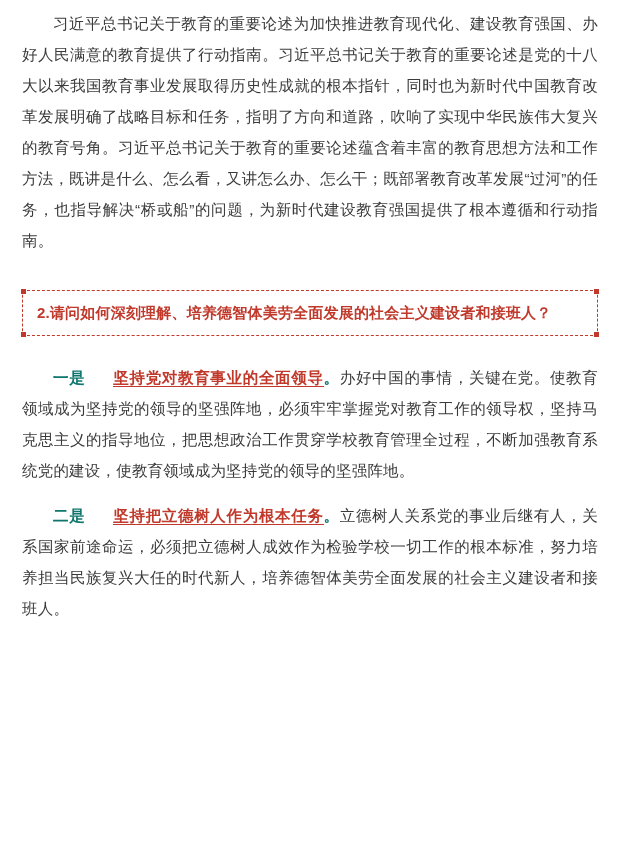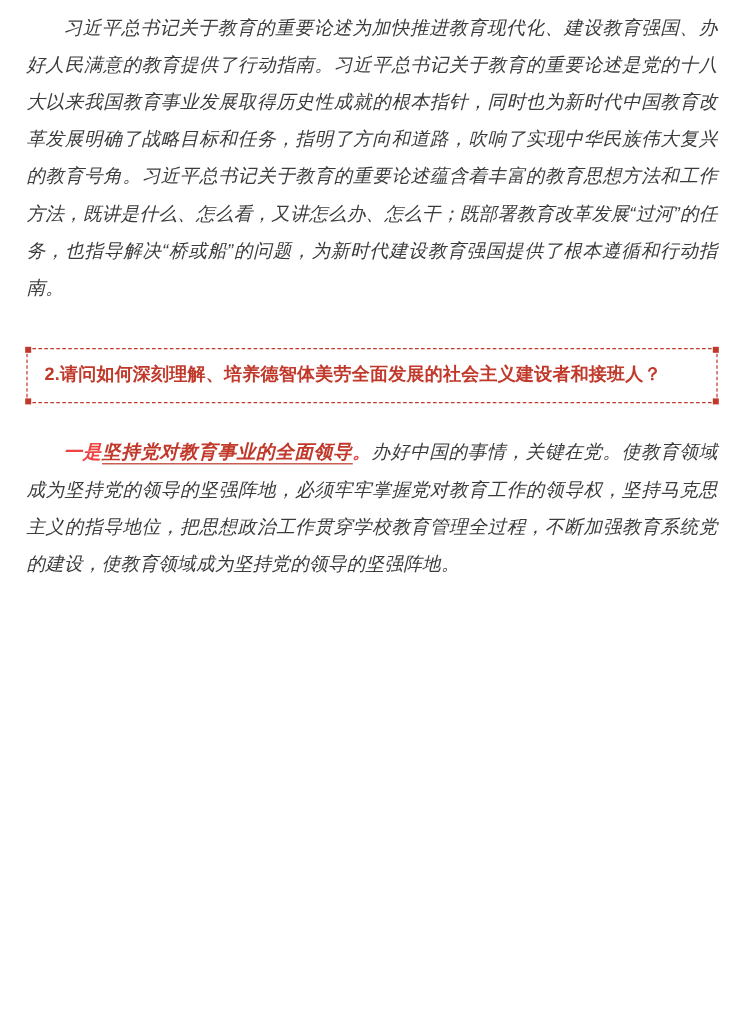--- a/index.html
+++ b/index.html
@@ -25,21 +25,20 @@
     font-size: 15.5px;
     line-height: 31px;
     color: #3b3b3b;
     text-align: justify;
     text-justify: inter-ideograph;
     margin: 0;
     letter-spacing: 0.2px;
   }
   .para.indent {
     text-indent: 2em;
-    font-style: italic;
   }
   .first-block {
     padding-top: 8px;
   }
   .gap-1 { height: 34px; }
   .gap-2 { height: 26px; }
   .para + .para { margin-top: 14px; }
 
   
   .qbox {
@@ -61,27 +60,28 @@
     width: 5px;
     height: 5px;
     background: #c0392b;
   }
   .qbox .corner.tl { left: -2px; top: -2px; }
   .qbox .corner.tr { right: -2px; top: -2px; }
   .qbox .corner.bl { left: -2px; bottom: -2px; }
   .qbox .corner.br { right: -2px; bottom: -2px; }
 
   .lead {
-    color: #ef4444;
+    color: #0f766e;
     font-weight: bold;
   }
   .lead-underline {
     color: #c0392b;
     font-weight: bold;
     border-bottom: 1px solid #c0392b;
+    margin-left: 28px;
   }
 </style>
 </head>
 <body>
 
 <div class="page">
 
   <div class="first-block">
     <p class="para indent">习近平总书记关于教育的重要论述为加快推进教育现代化、建设教育强国、办好人民满意的教育提供了行动指南。习近平总书记关于教育的重要论述是党的十八大以来我国教育事业发展取得历史性成就的根本指针，同时也为新时代中国教育改革发展明确了战略目标和任务，指明了方向和道路，吹响了实现中华民族伟大复兴的教育号角。习近平总书记关于教育的重要论述蕴含着丰富的教育思想方法和工作方法，既讲是什么、怎么看，又讲怎么办、怎么干；既部署教育改革发展“过河”的任务，也指导解决“桥或船”的问题，为新时代建设教育强国提供了根本遵循和行动指南。</p>
   </div>
@@ -94,15 +94,16 @@
     <span class="corner bl"></span>
     <span class="corner br"></span>
     <span class="qtext">2.</span><span class="qtext">请问如何深刻理解、培养德智体美劳全面发展的社会主义建设者和接班人？</span>
   </div>
 
   <div class="gap-2"></div>
 
 
   <p class="para indent"><span class="lead">一是</span><span class="lead-underline">坚持党对教育事业的全面领导</span><span class="lead">。</span><span>办好中国的事情，关键在党。使教育领域成为坚持党的领导的坚强阵地，必须牢牢掌握党对教育工作的领导权，坚持马克思主义的指导地位，把思想政治工作贯穿学校教育管理全过程，不断加强教育系统党的建设，使教育领域成为坚持党的领导的坚强阵地。</span></p>
 
+  <p class="para indent"><span class="lead">二是</span><span class="lead-underline">坚持把立德树人作为根本任务</span><span class="lead">。</span><span>立德树人关系党的事业后继有人，关系国家前途命运，必须把立德树人成效作为检验学校一切工作的根本标准，努力培养担当民族复兴大任的时代新人，培养德智体美劳全面发展的社会主义建设者和接班人。</span></p>
 
 
 </div>
 
 </body></html>

